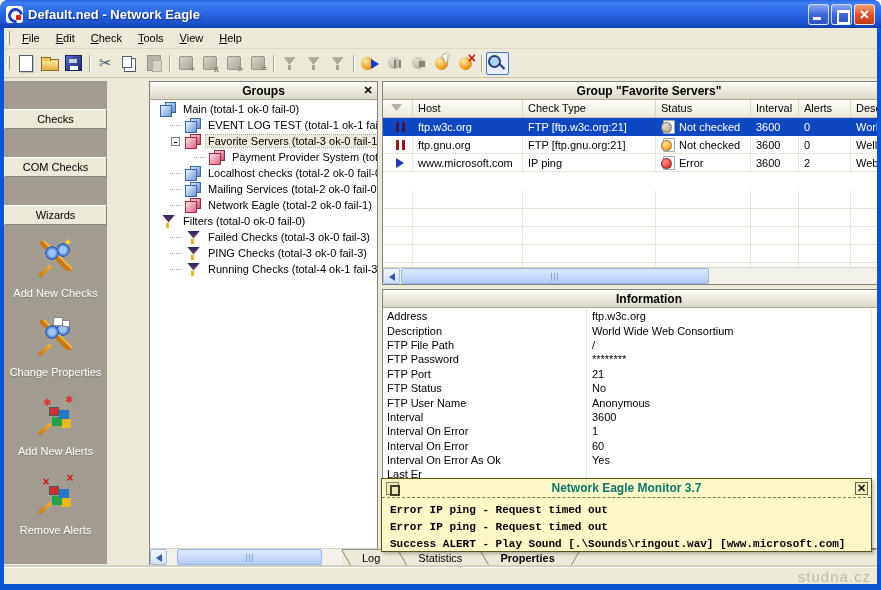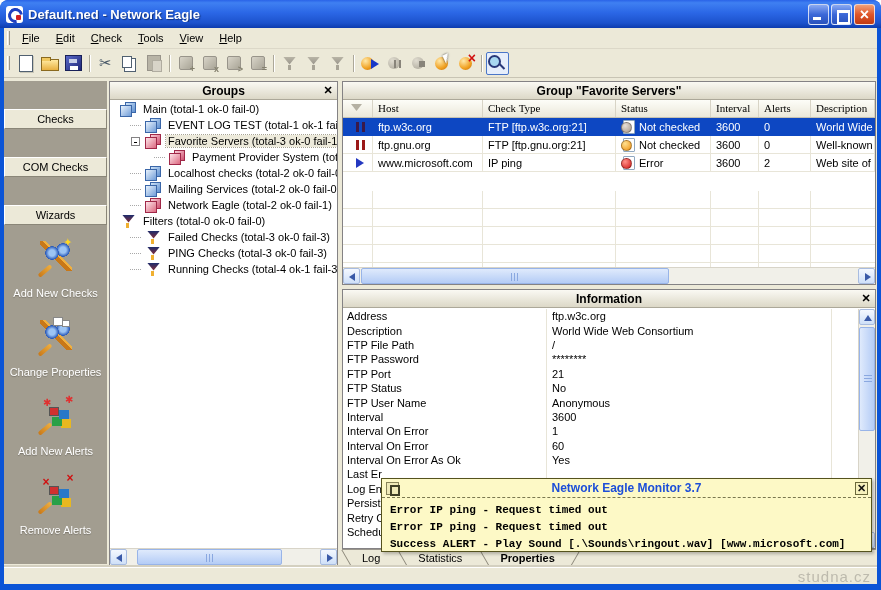--- a/index.html
+++ b/index.html
@@ -89,21 +89,21 @@
   .sbicon[data-icon="wizard-props"]::after{content:"";position:absolute;right:2px;top:0;width:6px;height:5px;background:#fff;border:1px solid #888;box-shadow:-8px -2px 0 0 #fff,-8px -2px 0 1px #888;}
   .sbicon[data-icon="wizard-alerts-add"]::before,
   .sbicon[data-icon="wizard-alerts-remove"]::before{
     content:"";left:9px;top:8px;width:8px;height:7px;background:#d03030;border:1px solid #555;
     box-shadow:10px 3px 0 0 #2878c8,3px 10px 0 0 #28a048,12px 12px 0 0 #e8b820;}
   .sbicon[data-icon="wizard-alerts-add"]::after{content:"\2731";position:absolute;right:-2px;top:-5px;color:#e03030;font-size:10px;text-shadow:-22px 3px 0 #e03030;}
   .sbicon[data-icon="wizard-alerts-remove"]::after{content:"\00d7";position:absolute;right:-2px;top:-7px;color:#d01010;font-weight:bold;font-size:12px;text-shadow:-24px 4px 0 #d01010;}
   .sbicon .wand{position:absolute;left:-3px;bottom:-2px;width:16px;height:4px;background:linear-gradient(90deg,#c87818,#f0b040);transform:rotate(-40deg);border-radius:2px;}
 
   
-  .panel{position:absolute;background:#fff;border:1px solid #848284;}
+  .panel{position:absolute;background:#fff;border:1px solid #848284;margin-left:40px;}
   .phead{height:18px;background:linear-gradient(180deg,#faf9f3,#dcd8c7);border-bottom:1px solid #aca899;display:flex;align-items:center;justify-content:center;position:relative;font-size:12px;font-weight:bold;color:#000;}
   .pclose{position:absolute;right:2px;top:2px;width:14px;height:14px;font-size:11px;font-weight:bold;line-height:13px;text-align:center;color:#000;}
 
   
   #tree-panel{left:105px;top:53px;width:229px;height:485px;}
   .treebody{position:absolute;left:0;right:0;top:19px;bottom:17px;overflow:hidden;background:#fff;}
   .trow{display:flex;align-items:center;height:16px;font-size:11px;white-space:nowrap;}
   .trow[data-depth="0"]{padding-left:4px;}
   .trow[data-depth="1"]{padding-left:20px;}
   .trow[data-depth="2"]{padding-left:44px;}
@@ -138,21 +138,21 @@
   .sbtnv{position:absolute;left:0;width:16px;height:16px;background:linear-gradient(180deg,#f4f8ff,#cfe0f8);border:1px solid #a8bce0;border-radius:2px;}
   .sbtnv.up{top:0;} .sbtnv.down{bottom:0;}
   .sbtnv.up::before{content:"";position:absolute;left:4px;top:5px;border-bottom:6px solid #3a5aa8;border-left:4px solid transparent;border-right:4px solid transparent;}
   .sbtnv.down::before{content:"";position:absolute;left:4px;top:6px;border-top:6px solid #3a5aa8;border-left:4px solid transparent;border-right:4px solid transparent;}
   .vthumb{position:absolute;left:0;width:16px;background:linear-gradient(90deg,#dfeafc,#b4ccf6);border:1px solid #98b4e8;border-radius:2px;}
   .vthumb::after{content:"";position:absolute;top:50%;left:4px;width:8px;height:8px;margin-top:-4px;background:repeating-linear-gradient(180deg,#8aa8e0 0 1px,transparent 1px 3px);}
 
   
   #checks-panel{left:338px;top:53px;width:534px;height:204px;}
   .colhead{display:flex;height:18px;background:linear-gradient(180deg,#fdfdf8,#ebe8da);border-bottom:1px solid #c6c2b2;font-size:11px;color:#000;}
-  .hcell{border-right:1px solid #d8d4c6;padding:2px 0 0 5px;white-space:nowrap;overflow:hidden;font-family:Liberation Serif, serif;}
+  .hcell{border-right:1px solid #d8d4c6;padding:2px 0 0 5px;white-space:nowrap;overflow:hidden;}
   .c0{width:30px;flex:none;position:relative;}
   .c1{width:110px;flex:none;} .c2{width:133px;flex:none;} .c3{width:95px;flex:none;}
   .c4{width:48px;flex:none;} .c5{width:52px;flex:none;} .c6{flex:1;}
   .funnel-glyph{position:absolute;left:8px;top:4px;width:11px;height:7px;background:#b4b0a2;clip-path:polygon(0 0,100% 0,50% 100%);}
   .crow{display:flex;height:18px;font-size:11px;align-items:stretch;color:#000;}
   .ccell{border-right:1px solid #e8e5d8;border-bottom:1px solid #e8e5d8;display:flex;align-items:center;padding-left:5px;white-space:nowrap;overflow:hidden;}
   .crow[data-selected="true"]{background:#0d47c2;color:#fff;}
   .crow[data-selected="true"] .ccell{border-color:#0d47c2;}
   .sicon{flex:none;margin:0 auto;}
   .crow[data-state="paused"] .sicon{width:9px;height:10px;background:linear-gradient(90deg,#9b1818 0 3px,transparent 3px 6px,#9b1818 6px 9px);}
@@ -190,21 +190,21 @@
   .tabbar{position:absolute;left:338px;top:521px;width:534px;height:18px;border-top:1px solid #9a968c;display:flex;font-size:11px;background:#ece9d8;}
   .tab{position:relative;padding:2px 18px 0 20px;}
   .tab::before{content:"";position:absolute;left:4px;top:0;bottom:1px;width:1px;background:#8a8678;transform:skewX(30deg);}
   .tab[data-active="true"]{font-weight:bold;}
   .tab-endcap{position:relative;width:14px;}
   .tab-endcap::before{content:"";position:absolute;left:2px;top:0;bottom:1px;width:1px;background:#8a8678;transform:skewX(-30deg);}
 
   
   .popup{position:absolute;left:377px;top:450px;width:491px;height:74px;background:#fdf9c6;border:1px solid #55531e;z-index:50;box-shadow:2px 2px 3px rgba(0,0,0,.25);}
   .popup-title{height:19px;display:flex;align-items:center;position:relative;border-bottom:1px dashed #7a7850;}
-  .popup-title .ttext{flex:1;text-align:center;font-weight:bold;font-size:12px;color:#1d4ed8;}
+  .popup-title .ttext{flex:1;text-align:center;font-weight:bold;font-size:12px;color:#0f766e;}
   .pt-icon{position:absolute;left:4px;top:3px;width:13px;height:13px;background:#efeab8;border:1px solid #88845a;}
   .pt-icon::before{content:"";position:absolute;left:3px;top:2px;width:6px;height:7px;border:2px solid #404028;}
   .pt-close{position:absolute;right:3px;top:3px;width:13px;height:13px;background:#f6f1bc;border:1px solid #6a683a;font-size:11px;font-weight:bold;line-height:11px;text-align:center;color:#111;}
   .popup-body{padding:4px 8px;font-family:"Liberation Mono",monospace;font-size:11px;font-weight:bold;color:#000;}
   .popup-body .pline{line-height:17px;white-space:nowrap;overflow:hidden;}
 
   
   .statusbar{position:absolute;left:0;right:0;bottom:0;height:17px;background:#ece9d8;border-top:1px solid #fff;box-shadow:0 -2px 0 #d4d0c0;display:flex;align-items:center;justify-content:flex-end;padding-right:6px;}
   .watermark{font-size:15px;color:#bdbaad;letter-spacing:1px;}
 

